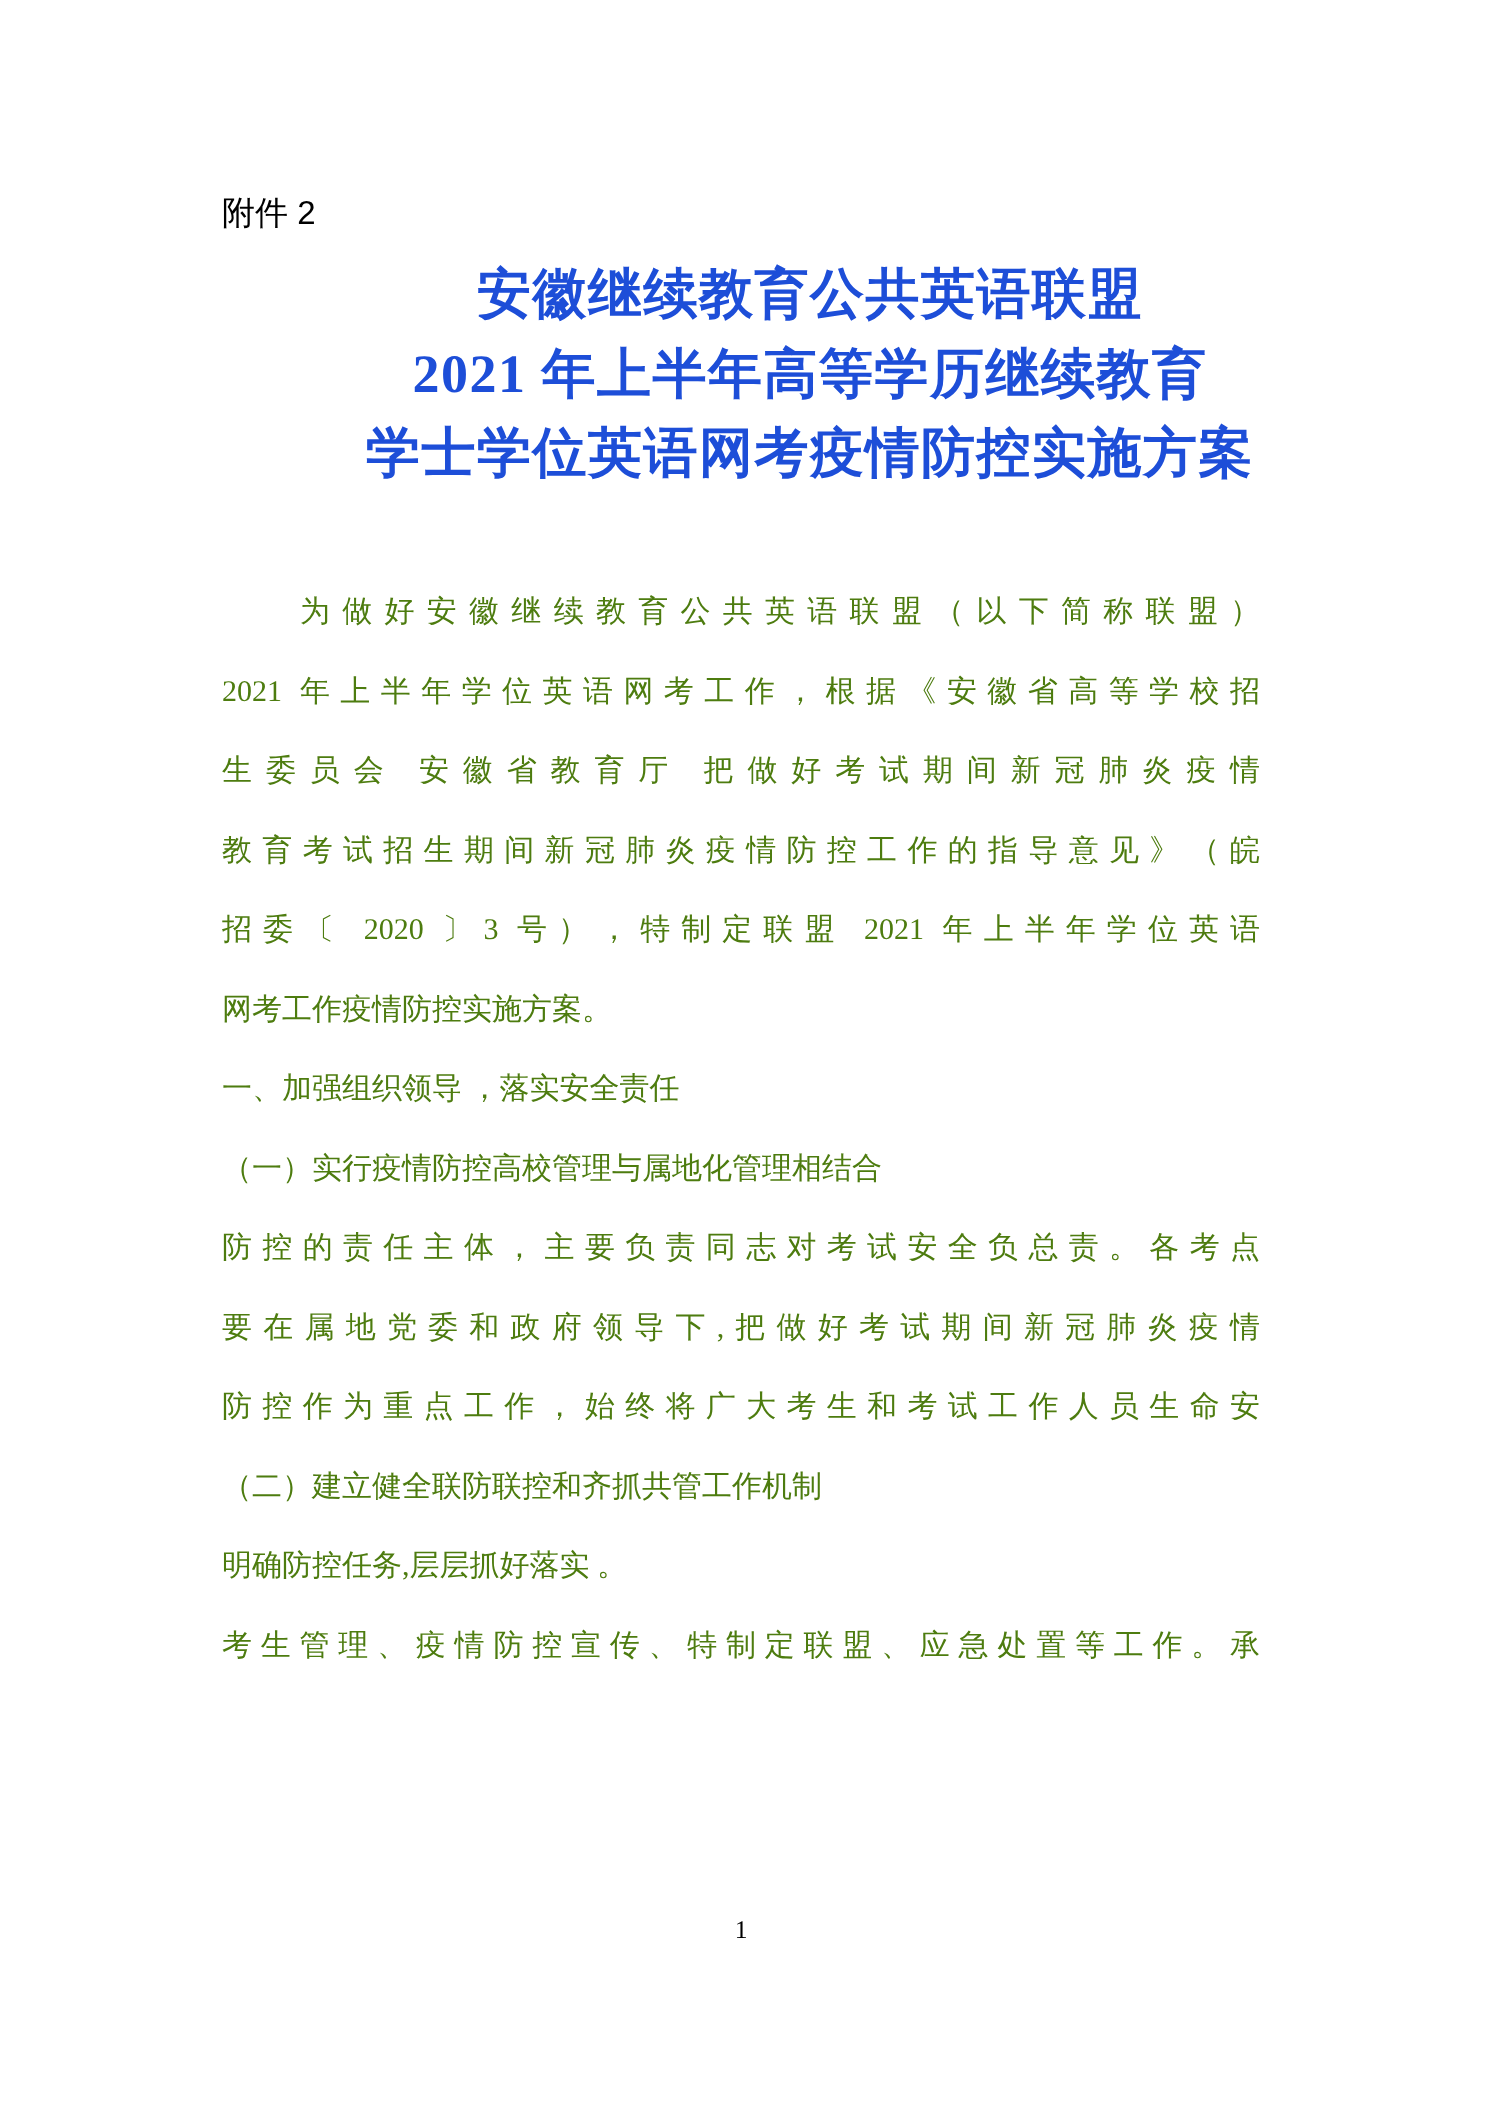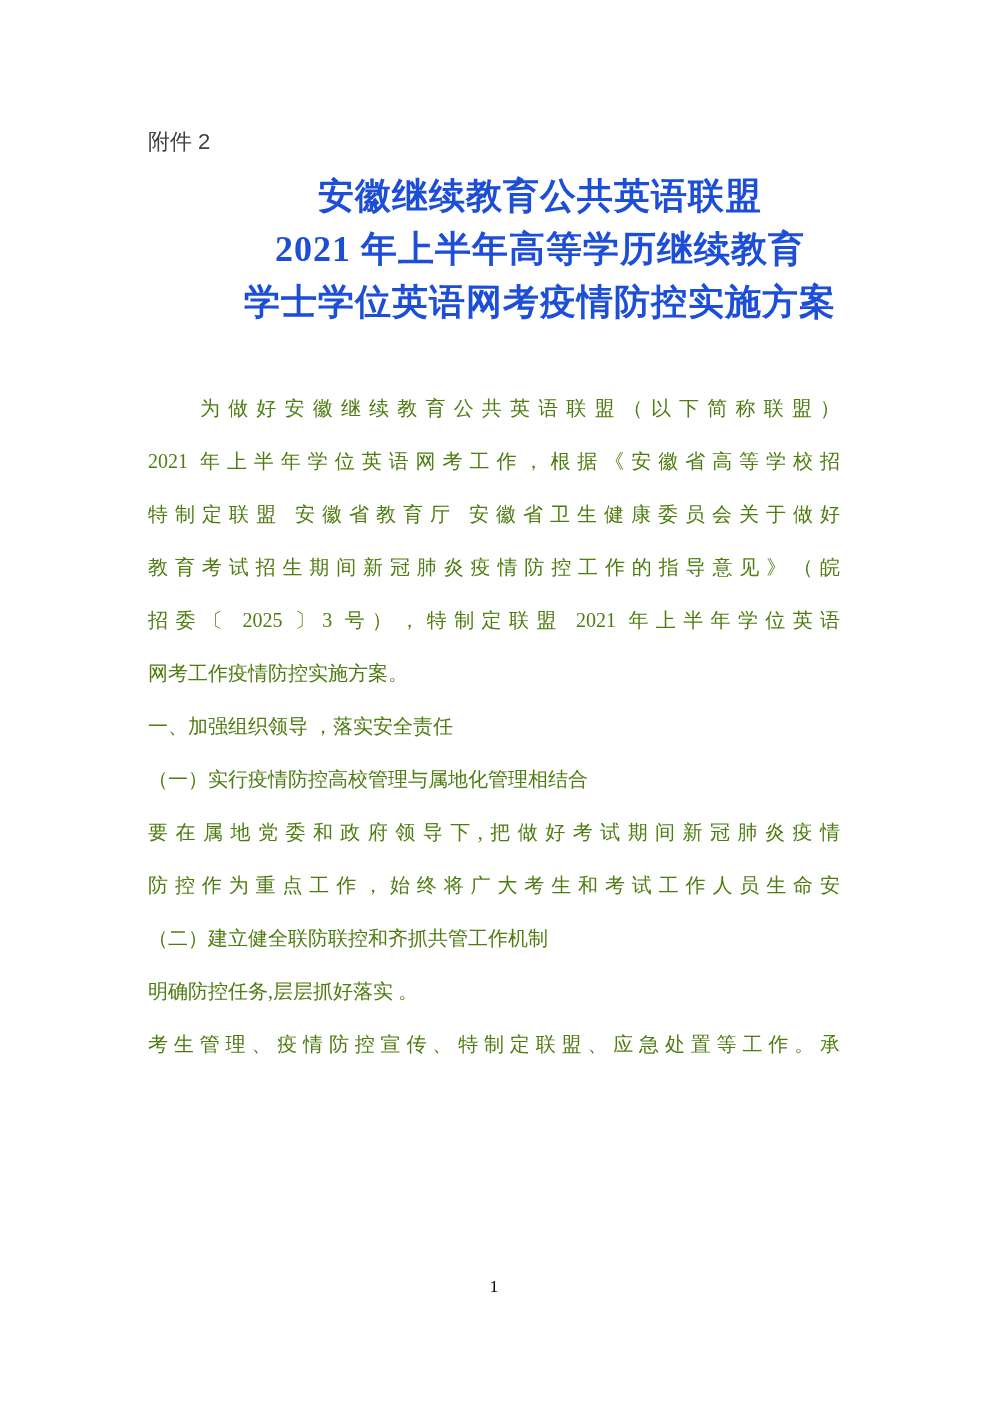--- a/index.html
+++ b/index.html
@@ -15,21 +15,21 @@
     color: #000000;
     overflow: hidden;
   }
   .attachment {
     position: absolute;
     left: 148px;
     top: 128px;
     font-family: "Liberation Sans", sans-serif;
     font-size: 22px;
     line-height: 28px;
-    color: #404040;
+    color: #000000;
   }
   .title {
     position: absolute;
     left: 0;
     top: 170px;
     width: 992px;
     text-align: center;
     font-family: "Liberation Serif", serif;
     font-weight: bold;
     font-size: 36px;
@@ -80,26 +80,27 @@
 
   <div class="title">
     <div class="title-line">安徽继续教育公共英语联盟</div>
     <div class="title-line">2021 年上半年高等学历继续教育</div>
     <div class="title-line">学士学位英语网考疫情防控实施方案</div>
   </div>
 
   <div class="doc-body">
       <div class="line indent justify">为做好安徽继续教育公共英语联盟（以下简称联盟）</div>
       <div class="line justify">2021 年上半年学位英语网考工作，根据《安徽省高等学校招</div>
-      <div class="line justify">特制定联盟 安徽省教育厅 安徽省卫生健康委员会关于做好</div>
+      <div class="line justify">生委员会 安徽省教育厅 把做好考试期间新冠肺炎疫情</div>
       <div class="line justify">教育考试招生期间新冠肺炎疫情防控工作的指导意见》（皖</div>
-      <div class="line justify">招委〔 2025 〕3 号），特制定联盟 2021 年上半年学位英语</div>
+      <div class="line justify">招委〔 2020 〕3 号），特制定联盟 2021 年上半年学位英语</div>
       <div class="line">网考工作疫情防控实施方案。</div>
       <div class="line">一、加强组织领导 ，落实安全责任</div>
       <div class="line">（一）实行疫情防控高校管理与属地化管理相结合</div>
+      <div class="line justify">防控的责任主体，主要负责同志对考试安全负总责。各考点</div>
       <div class="line justify">要在属地党委和政府领导下,把做好考试期间新冠肺炎疫情</div>
       <div class="line justify">防控作为重点工作，始终将广大考生和考试工作人员生命安</div>
       <div class="line">（二）建立健全联防联控和齐抓共管工作机制</div>
       <div class="line">明确防控任务,层层抓好落实 。</div>
       <div class="line justify">考生管理、疫情防控宣传、特制定联盟、应急处置等工作。承</div>
     </div>
 
   <div class="page-number">1</div>
 </div>
 

